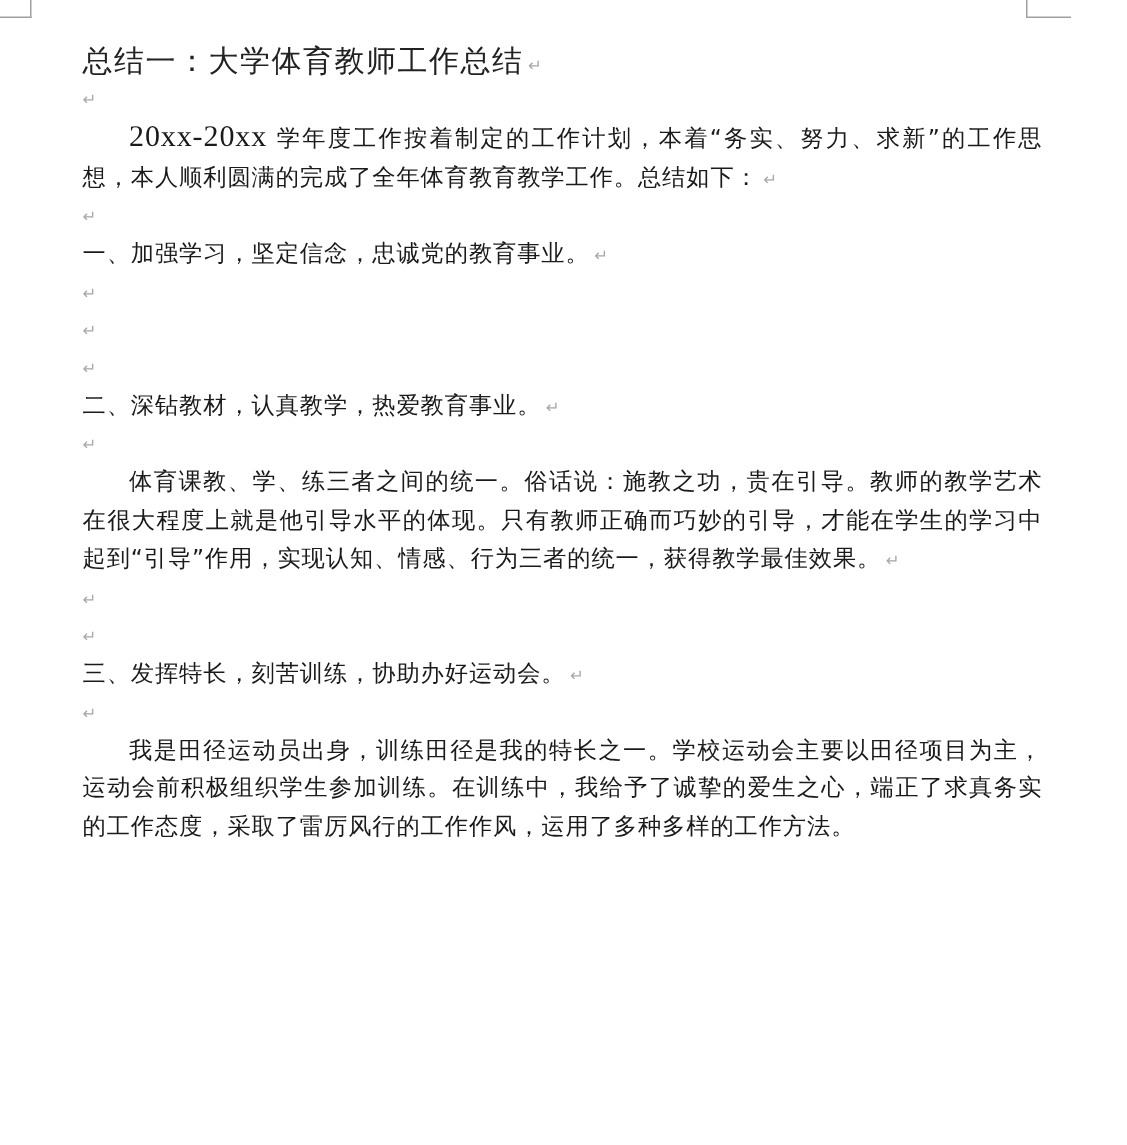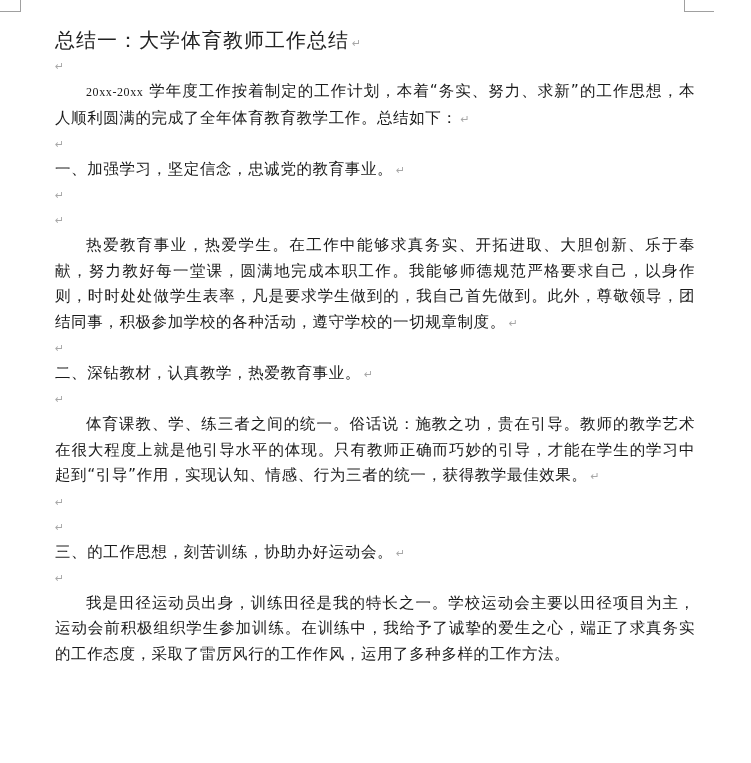--- a/index.html
+++ b/index.html
@@ -69,21 +69,21 @@
     color: #a8a8a8;
   }
   .pm {
     color: #a8a8a8;
     font-size: 11px;
     margin-left: 3px;
     text-indent: 0;
   }
   .num {
     font-family: "Liberation Serif", "DejaVu Serif", serif;
-    font-size: 12px;
+    font-size: 20px;
   }
 </style>
 </head>
 <body>
 
 <div class="corner corner-tl"></div>
 <div class="corner corner-tr"></div>
 
 <div class="page">
 
@@ -97,34 +97,33 @@
 
   <div class="blank"><span>↵</span></div>
 
   <p class="heading"><span>一、加强学习，坚定信念，忠诚党的教育事业。</span><span class="pm">↵</span></p>
 
   <div class="blank"><span>↵</span></div>
 
 
   <div class="blank"><span>↵</span></div>
 
-  <p class="para"><span>热爱教育事业，热爱学生。在工作中能够求真务实、开拓进取、大胆创新、乐于奉献，努力教好每一堂课，圆满地完成本职工作。我能够师德规范严格要求自己，以身作则，时时处处做学生表率，凡是要求学生做到的，我自己首先做到。此外，尊敬领导，团结同事，积极参加学校的各种活动，遵守学校的一切规章制度。</span><span class="pm">↵</span></p>
 
   <div class="blank"><span>↵</span></div>
 
   <p class="heading"><span>二、深钻教材，认真教学，热爱教育事业。</span><span class="pm">↵</span></p>
 
   <div class="blank"><span>↵</span></div>
 
   <p class="para"><span>体育课教、学、练三者之间的统一。俗话说：施教之功，贵在引导。教师的教学艺术在很大程度上就是他引导水平的体现。只有教师正确而巧妙的引导，才能在学生的学习中起到“引导”作用，实现认知、情感、行为三者的统一，获得教学最佳效果。</span><span class="pm">↵</span></p>
 
   <div class="blank"><span>↵</span></div>
 
 
   <div class="blank"><span>↵</span></div>
 
-  <p class="heading"><span>三、的工作思想，刻苦训练，协助办好运动会。</span><span class="pm">↵</span></p>
+  <p class="heading"><span>三、发挥特长，刻苦训练，协助办好运动会。</span><span class="pm">↵</span></p>
 
   <div class="blank"><span>↵</span></div>
 
   <p class="para"><span>我是田径运动员出身，训练田径是我的特长之一。学校运动会主要以田径项目为主，运动会前积极组织学生参加训练。在训练中，我给予了诚挚的爱生之心，端正了求真务实的工作态度，采取了雷厉风行的工作作风，运用了多种多样的工作方法。</span></p>
 
 </div>
 
 </body></html>

